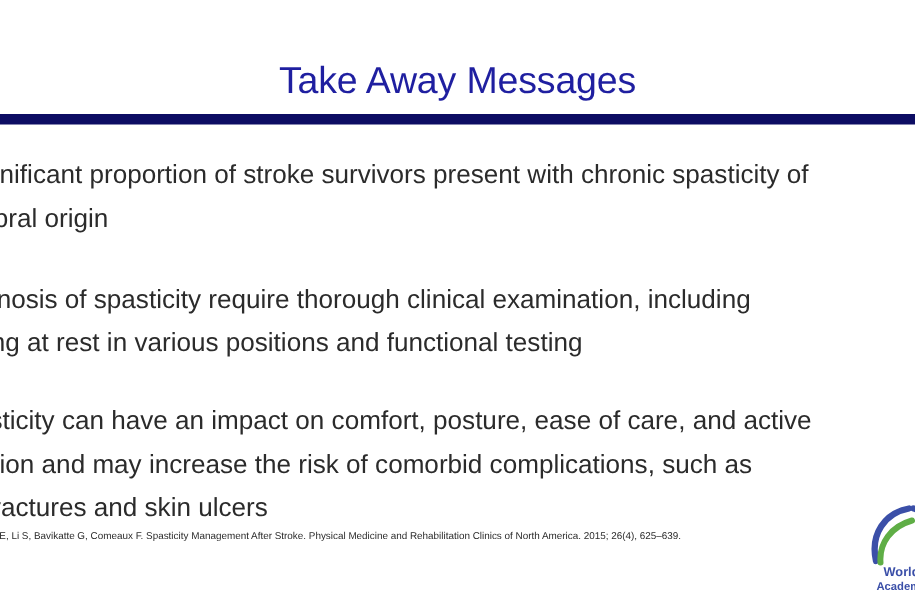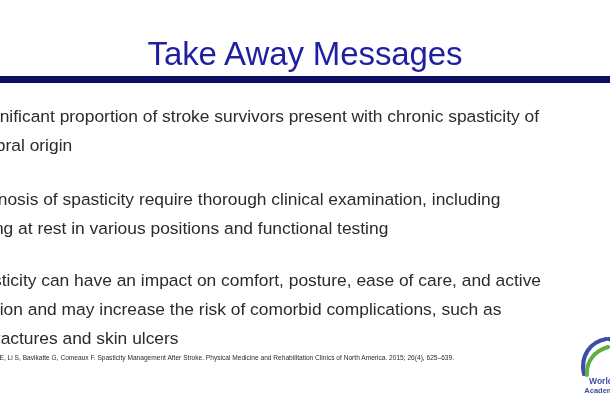--- a/index.html
+++ b/index.html
@@ -27,21 +27,21 @@
   .title-zone {
     position: absolute;
     left: 0;
     top: 34px;
     width: 610px;
     height: 44px;
     text-align: center;
   }
   .slide-title {
     display: inline-block;
-    font-size: 33px;
+    font-size: 25px;
     line-height: 40px;
     font-weight: normal;
     color: #1f1fa0;
     letter-spacing: -0.1px;
     white-space: nowrap;
   }
 
   
   .divider {
     position: absolute;

